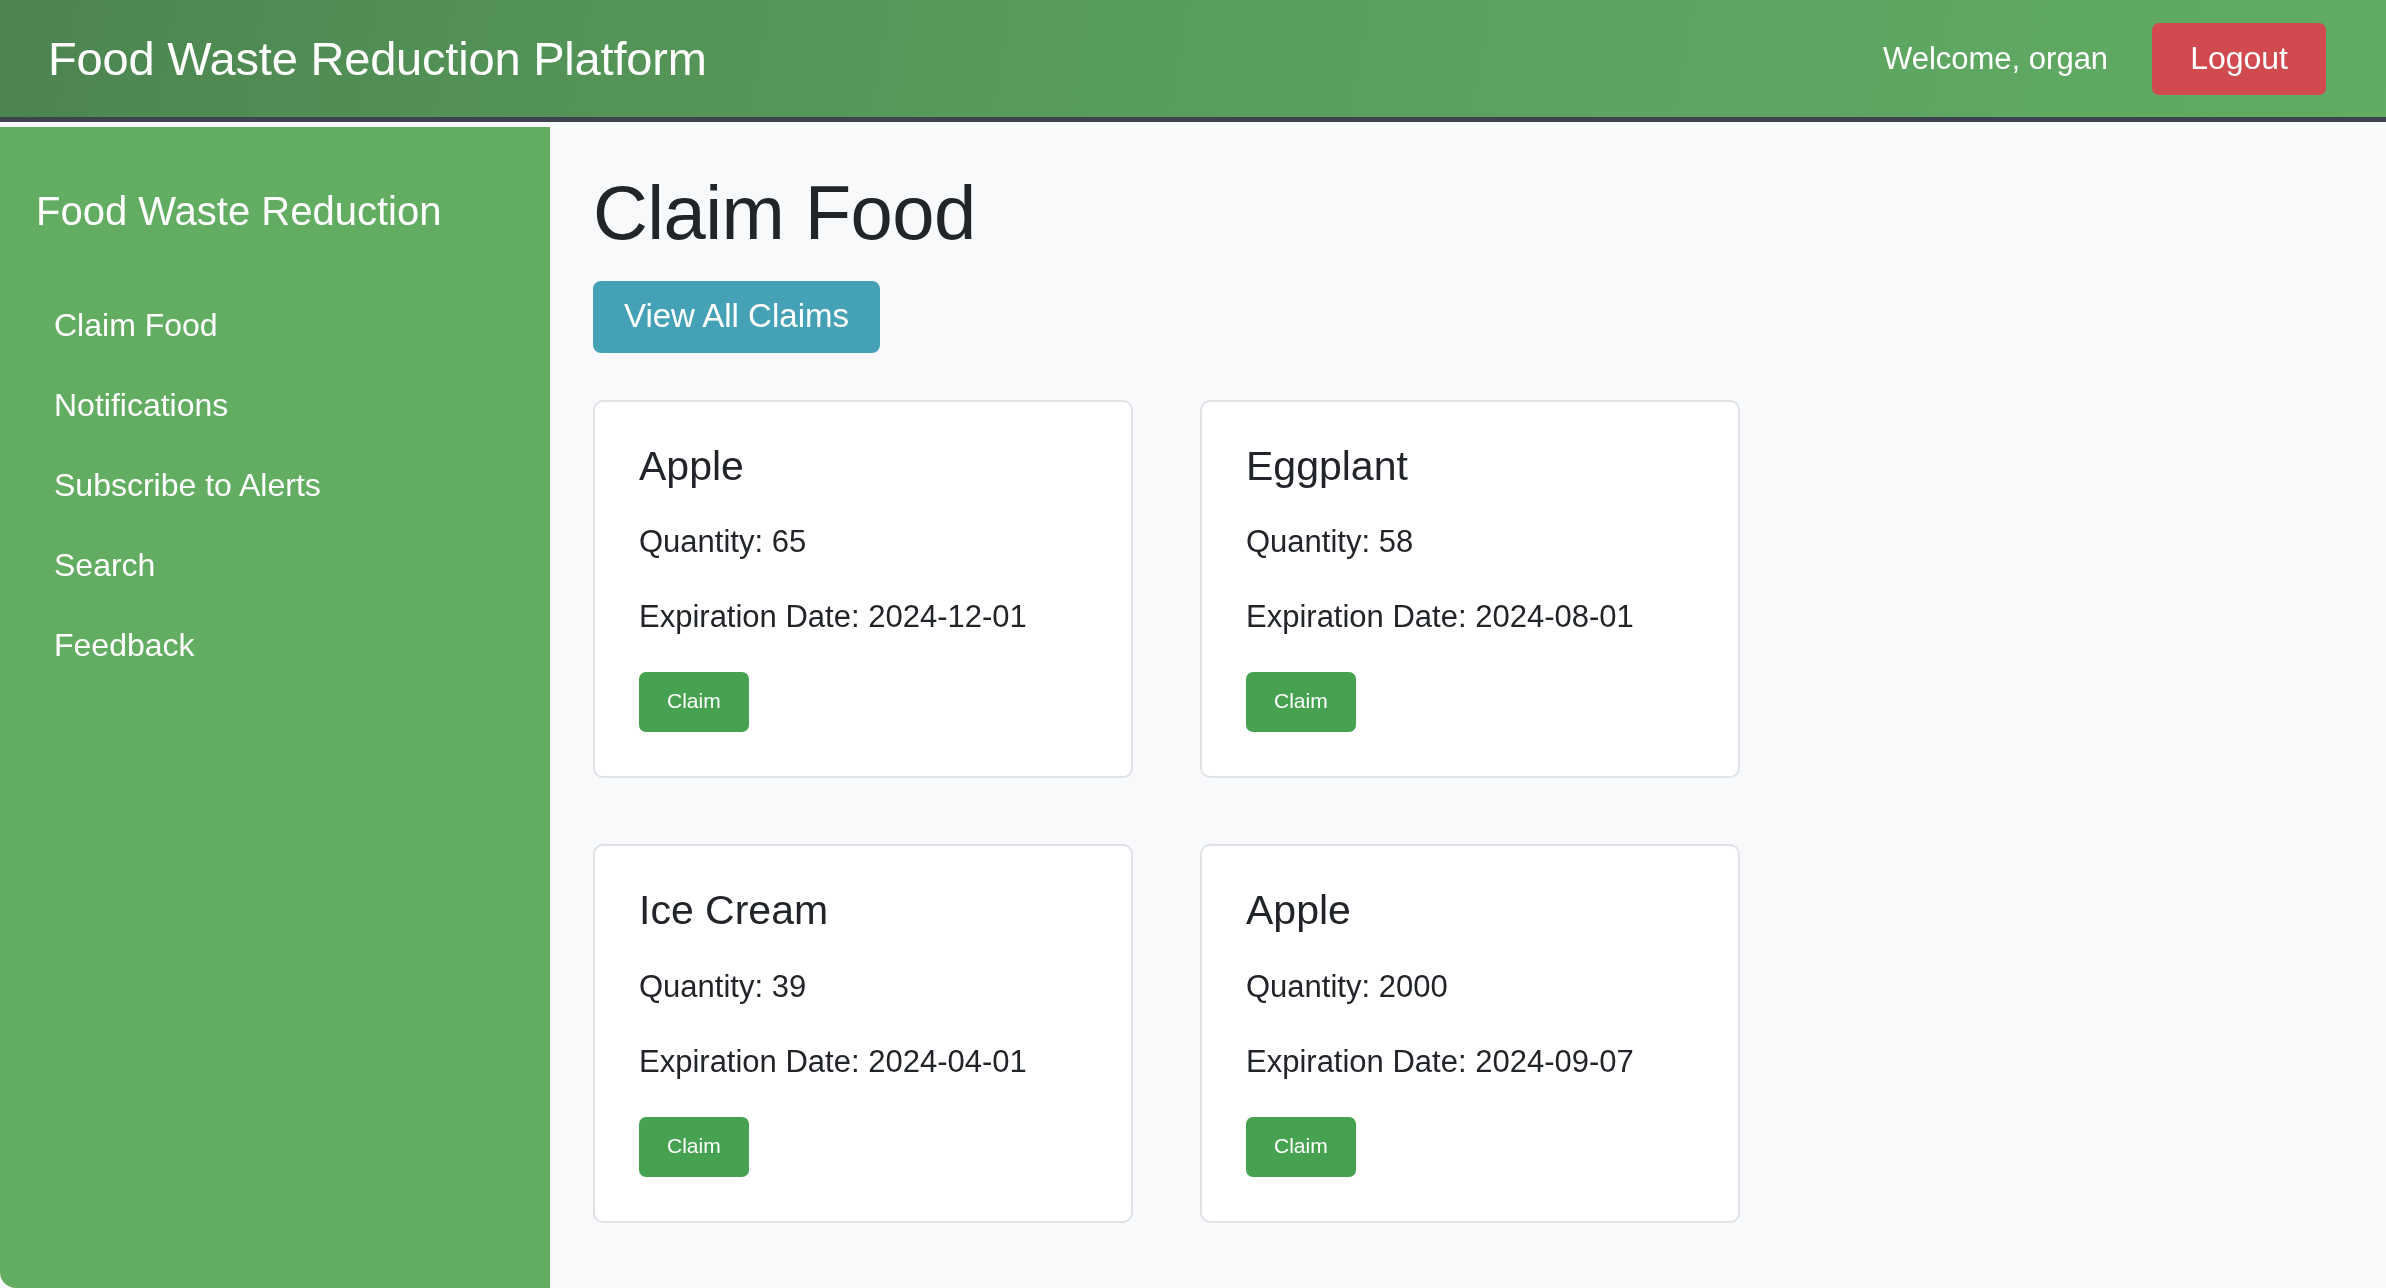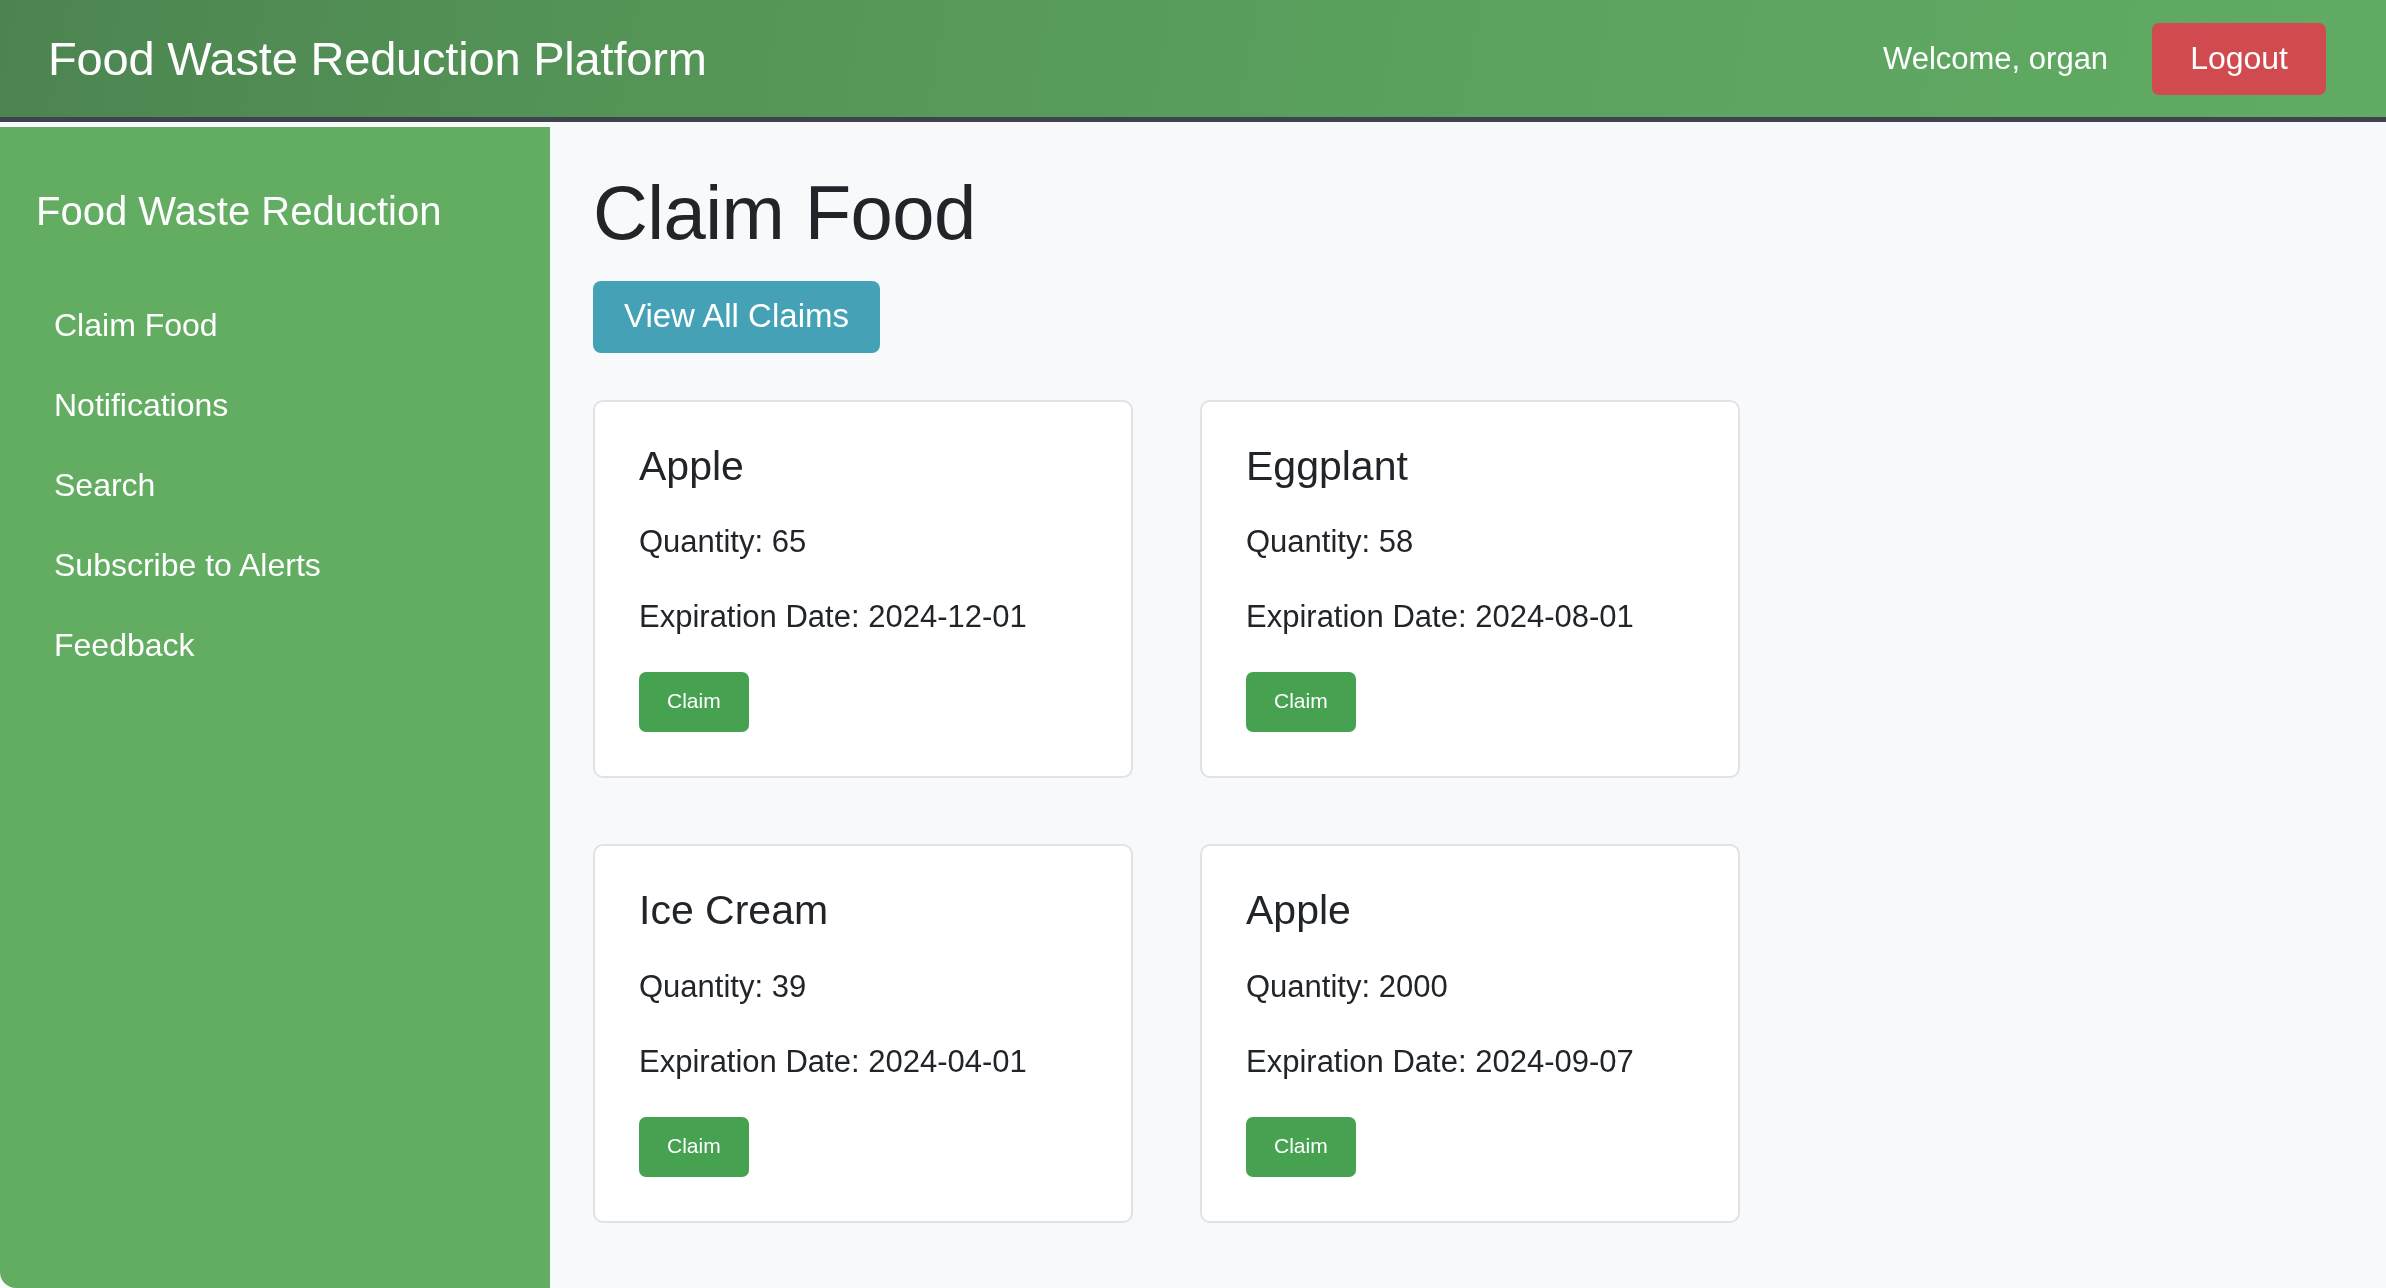--- a/index.html
+++ b/index.html
@@ -200,22 +200,22 @@
       <span class="welcome-text">Welcome, organ</span>
       <button class="logout-button">Logout</button>
     </div>
   </div>
 
   <div class="sidebar">
     <div class="sidebar-brand">Food Waste Reduction</div>
     <nav class="sidebar-nav">
       <a class="sidebar-item">Claim Food</a>
       <a class="sidebar-item">Notifications</a>
+      <a class="sidebar-item">Subscribe to Alerts</a>
       <a class="sidebar-item">Search</a>
-      <a class="sidebar-item">Subscribe to Alerts</a>
       <a class="sidebar-item">Feedback</a>
     </nav>
   </div>
 
   <div class="main-content">
     <h1 class="page-title">Claim Food</h1>
     <button class="view-claims-button">View All Claims</button>
 
     <div class="card-grid">
 

